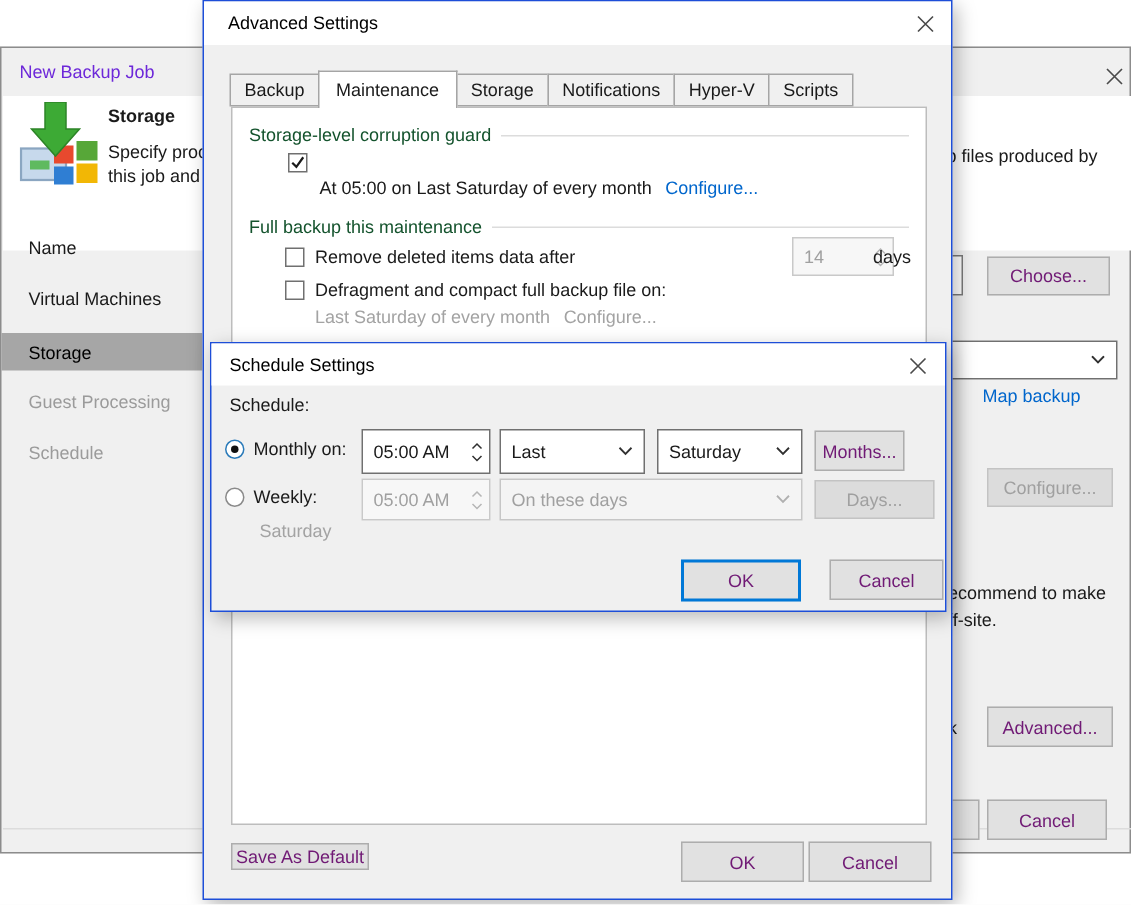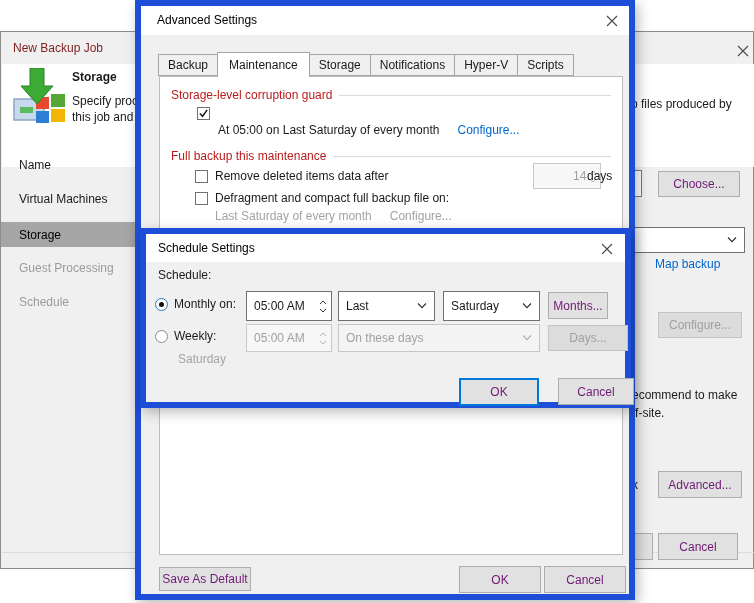--- a/index.html
+++ b/index.html
@@ -7,21 +7,21 @@
   body{font-family:"Liberation Sans","DejaVu Sans",sans-serif;font-size:12px;color:#1a1a1a;}
   #canvas{position:relative;width:754px;height:603px;background:#fff;overflow:hidden;}
   .abs{position:absolute;}
   .lbl{position:absolute;white-space:nowrap;}
   .gray{color:#a3a3a3;}
   .link{color:#0066cc;}
 
   
   #bg-window{position:absolute;left:0;top:31px;width:754px;height:538px;background:#f0f0f0;border:1px solid #8c8c8c;}
   #bw-header{position:absolute;left:1px;top:32px;width:752px;height:103px;background:#fff;}
-  #bw-title{position:absolute;left:13px;top:41px;color:#7f1d1d;}
+  #bw-title{position:absolute;left:13px;top:41px;color:#6d28d9;}
   .winclose{position:absolute;width:16px;height:16px;display:flex;align-items:center;justify-content:center;color:#4a4a4a;}
   .winclose svg{display:block;}
   #bw-close{left:735px;top:43px;}
   #bw-icon{position:absolute;left:13px;top:68px;}
   #bw-step-title{position:absolute;left:72px;top:70px;font-weight:bold;}
   #bw-desc1{position:absolute;left:72px;top:94px;}
   #bw-desc2{position:absolute;left:72px;top:110px;}
   #bw-desc-right{position:absolute;left:631px;top:97px;}
   .side-item{position:absolute;left:1px;width:134px;height:24px;padding-left:18px;display:flex;align-items:center;color:#1a1a1a;}
   .side-item.pending{color:#9b9b9b;}
@@ -41,35 +41,35 @@
   .spin .val{flex:1;display:flex;align-items:center;padding-left:7px;}
   .spin .arrows{width:17px;display:flex;flex-direction:column;align-items:center;justify-content:center;gap:3px;color:#303030;}
   .spin.disabled{background:#f7f7f7;border-color:#c9c9c9;color:#a0a0a0;}
   .spin.disabled .arrows{color:#b5b5b5;}
   .cb{position:absolute;width:13px;height:13px;background:#fff;border:1px solid #707070;display:flex;align-items:center;justify-content:center;}
   .radio{position:absolute;width:13px;height:13px;border-radius:50%;background:#fff;border:1px solid #8a8a8a;}
   .radio.sel{border-color:#2a7ab9;}
   .radio.sel::after{content:"";position:absolute;left:3px;top:3px;width:5px;height:5px;border-radius:50%;background:#101010;}
 
   
-  .dlg{position:absolute;background:#f0f0f0;border:6px solid #1d4ed8;box-shadow:3px 4px 12px rgba(0,0,0,.28);}
+  .dlg{position:absolute;background:#f0f0f0;border:1px solid #1d4ed8;box-shadow:3px 4px 12px rgba(0,0,0,.28);}
   .dlg-titlebar{position:absolute;left:0;top:0;right:0;height:29px;background:#fff;}
   .dlg-title{position:absolute;left:16px;top:7px;color:#000;white-space:nowrap;}
   #adv-dialog{left:135px;top:0;width:500px;height:600px;z-index:10;}
   #sch-dialog{left:140px;top:228px;width:491px;height:180px;z-index:30;}
 
   
   #adv-tabs{position:absolute;left:17px;top:46px;height:24px;display:flex;align-items:flex-end;}
   .tab{height:22px;padding:8px 9px;background:#f0f0f0;border:1px solid #a5a5a5;display:flex;align-items:center;margin-left:-1px;position:relative;}
   .tab:first-child{margin-left:0;}
   .tab.active{height:25px;background:#fff;border-bottom:0;padding:0 11px;z-index:2;margin-bottom:-1px;}
   #adv-page{position:absolute;left:18px;top:70px;width:464px;height:479px;background:#fff;border:1px solid #bdbdbd;}
-  .group-cap{position:absolute;display:flex;align-items:center;white-space:nowrap;color:#b91c1c;}
+  .group-cap{position:absolute;display:flex;align-items:center;white-space:nowrap;color:#14532d;}
   .group-cap .gline{height:1px;background:#dcdcdc;flex:1;margin-left:7px;}
-  .inline-line{position:absolute;display:flex;gap:18px;white-space:nowrap;text-align:right;}
+  .inline-line{position:absolute;display:flex;gap:9px;white-space:nowrap;text-align:right;}
 
   
 </style>
 </head>
 <body>
 
 <div id="canvas">
 
   <div id="bg-window">
     <div id="bw-header"></div>
@@ -185,40 +185,40 @@
       <span>At 05:00 on Last Saturday of every month</span>
       <span class="link">Configure...</span>
     </div>
 
     <div class="group-cap" style="left:30px;top:143px;width:440px;">
       <span>Full backup this maintenance</span>
       <span class="gline"></span>
     </div>
     <div class="cb" style="left:54px;top:164px;"></div>
     <div class="lbl" style="left:74px;top:163px;">Remove deleted items data after</div>
-    <div class="spin disabled" style="left:392px;top:157px;width:68px;height:26px;padding-left:32px;">
+    <div class="spin disabled" style="left:392px;top:157px;width:68px;height:26px;">
       <span class="val">14</span>
       <span class="arrows">
         <svg width="8" height="5" viewBox="0 0 8 5">
             <path d="M1 4 L4 1 L7 4" stroke="currentColor" fill="none"></path>
           </svg>
         <svg width="8" height="5" viewBox="0 0 8 5">
             <path d="M1 1 L4 4 L7 1" stroke="currentColor" fill="none"></path>
           </svg>
       </span>
     </div>
     <div class="lbl" style="left:446px;top:163px;">days</div>
     <div class="cb" style="left:54px;top:186px;"></div>
     <div class="lbl" style="left:74px;top:185px;">Defragment and compact full backup file on:</div>
     <div class="inline-line gray" style="left:74px;top:203px;">
       <span>Last Saturday of every month</span>
       <span>Configure...</span>
     </div>
 
-    <div class="btn" style="left:18px;top:561px;width:92px;height:24px;">
+    <div class="btn" style="left:18px;top:561px;width:92px;height:18px;">
         <span>Save As Default</span>
       </div>
     <div class="btn" style="left:318px;top:560px;width:82px;height:27px;">
         <span>OK</span>
       </div>
     <div class="btn" style="left:403px;top:560px;width:82px;height:27px;">
         <span>Cancel</span>
       </div>
   </div>
 

